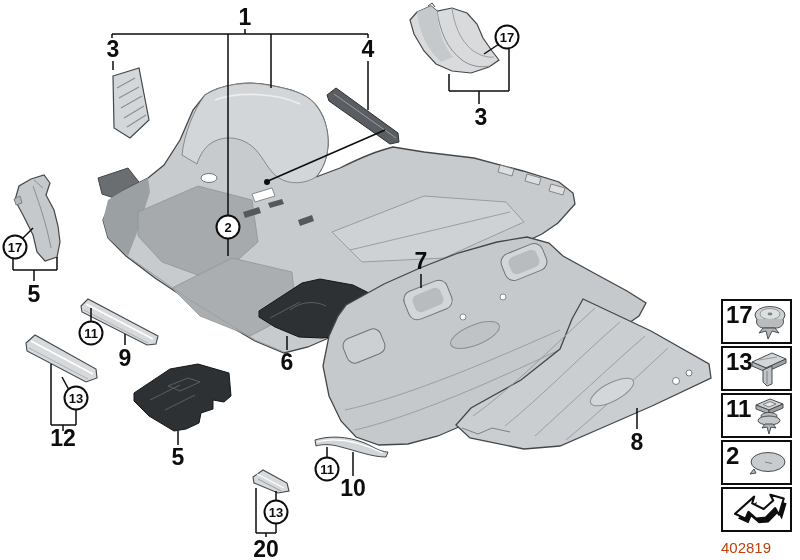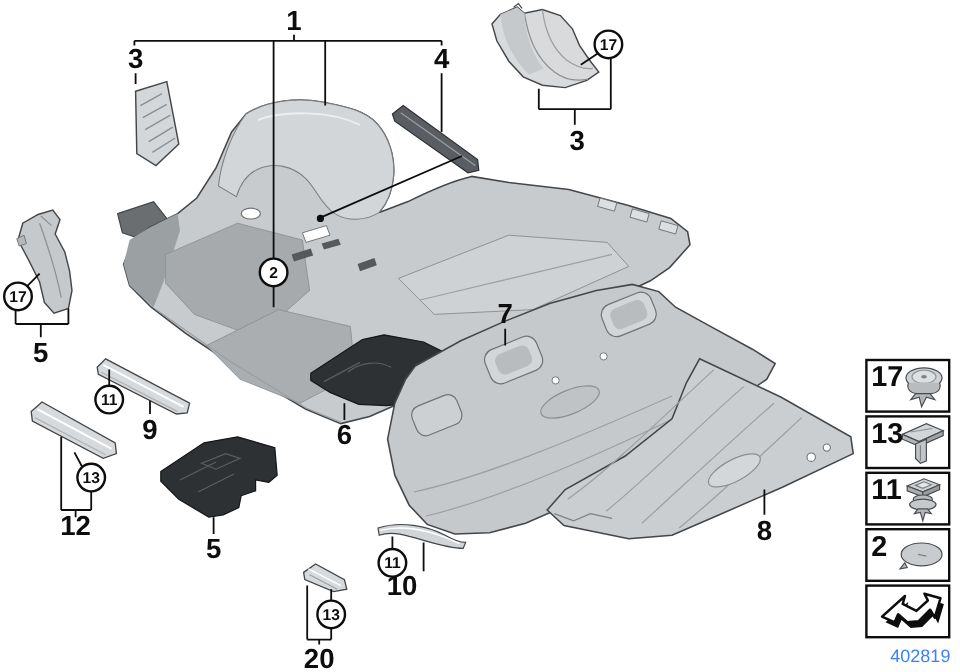--- a/index.html
+++ b/index.html
@@ -12,22 +12,22 @@
         border-radius:50%;background:#fff;transform:translate(-50%,-50%);
         display:flex;align-items:center;justify-content:center;
         font-weight:bold;font-size:13px;color:#0d0d0d;cursor:pointer;}
   .legend{position:absolute;left:721px;top:299px;width:71px;}
   .lrow{position:relative;width:71px;height:45px;border:2px solid #0d0d0d;
         background:#fff;margin-bottom:2px;box-sizing:border-box;cursor:pointer;}
   .lnum{position:absolute;left:3px;top:1px;font-weight:bold;font-size:24px;
         line-height:1.1;color:#0d0d0d;}
   .licon{position:absolute;right:0px;top:1px;}
   .arrow-icon{position:absolute;left:50%;top:50%;transform:translate(-50%,-50%);}
-  .pn{position:absolute;left:721px;top:539px;width:71px;text-align:right;
-      font-size:15px;color:#3b82f6;}
+  .pn{position:absolute;left:721px;top:539px;width:71px;text-align:left;
+      font-size:15px;color:#c2410c;}
 </style>
 </head>
 <body>
 
 <div class="stage">
 
   <svg class="art" width="800" height="560" viewBox="0 0 800 560">
 
     <g>
       <path d="M31,179 L44,175 L50,183 L46,195 L54,210 L58,226 L60,242 L57,257 L45,261 L37,252 L33,235 L24,217 L15,200 L19,186 Z" fill="#c6c9cc" stroke="#44474a" stroke-width="1.2"></path>
@@ -162,21 +162,21 @@
   <div class="lbl" style="left:245px;top:6px">1</div>
   <div class="lbl" style="left:113px;top:38px">3</div>
   <div class="lbl" style="left:368px;top:38px">4</div>
   <div class="lbl" style="left:481px;top:106px">3</div>
   <div class="lbl" style="left:34px;top:283px">5</div>
   <div class="lbl" style="left:125px;top:347px">9</div>
   <div class="lbl" style="left:63px;top:427px">12</div>
   <div class="lbl" style="left:178px;top:446px">5</div>
   <div class="lbl" style="left:287px;top:351px">6</div>
   <div class="lbl" style="left:421px;top:250px">7</div>
-  <div class="lbl" style="left:335px;top:477px">10</div>
+  <div class="lbl" style="left:353px;top:477px">10</div>
   <div class="lbl" style="left:266px;top:538px">20</div>
   <div class="lbl" style="left:637px;top:431px">8</div>
 
   <div class="clbl" style="left:228px;top:227px">2</div>
   <div class="clbl" style="left:15px;top:247px">17</div>
   <div class="clbl" style="left:507px;top:37px">17</div>
   <div class="clbl" style="left:91px;top:333px">11</div>
   <div class="clbl" style="left:76px;top:398px">13</div>
   <div class="clbl" style="left:327px;top:469px">11</div>
   <div class="clbl" style="left:276px;top:512px">13</div>

